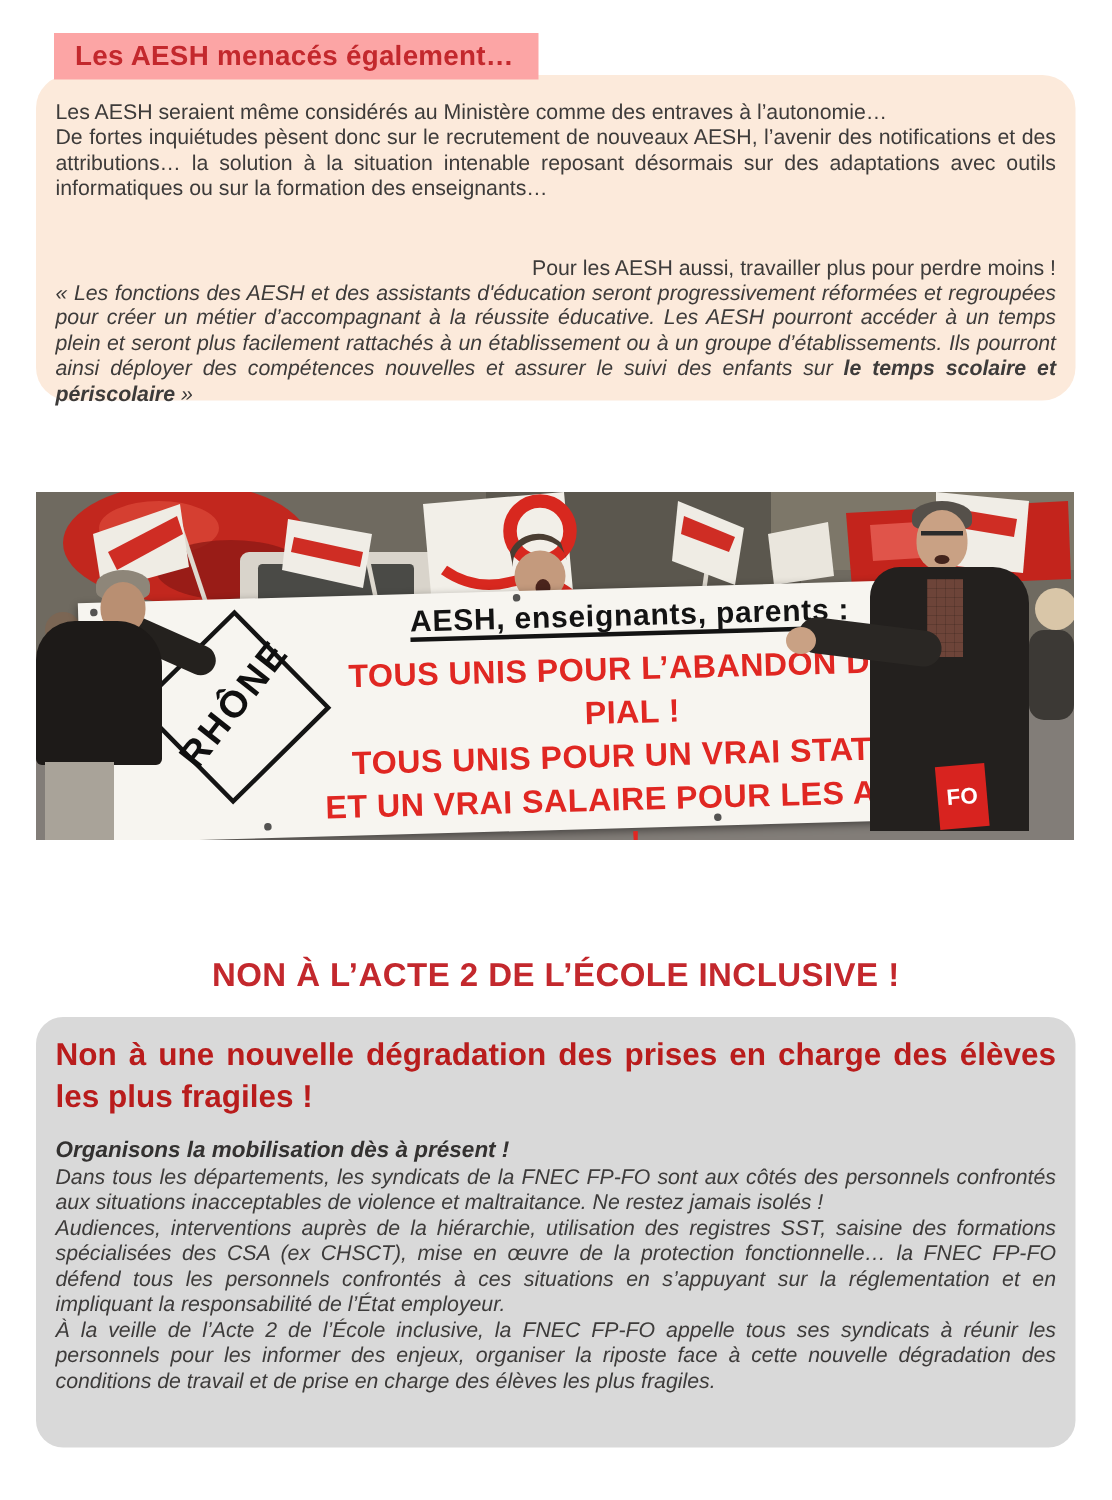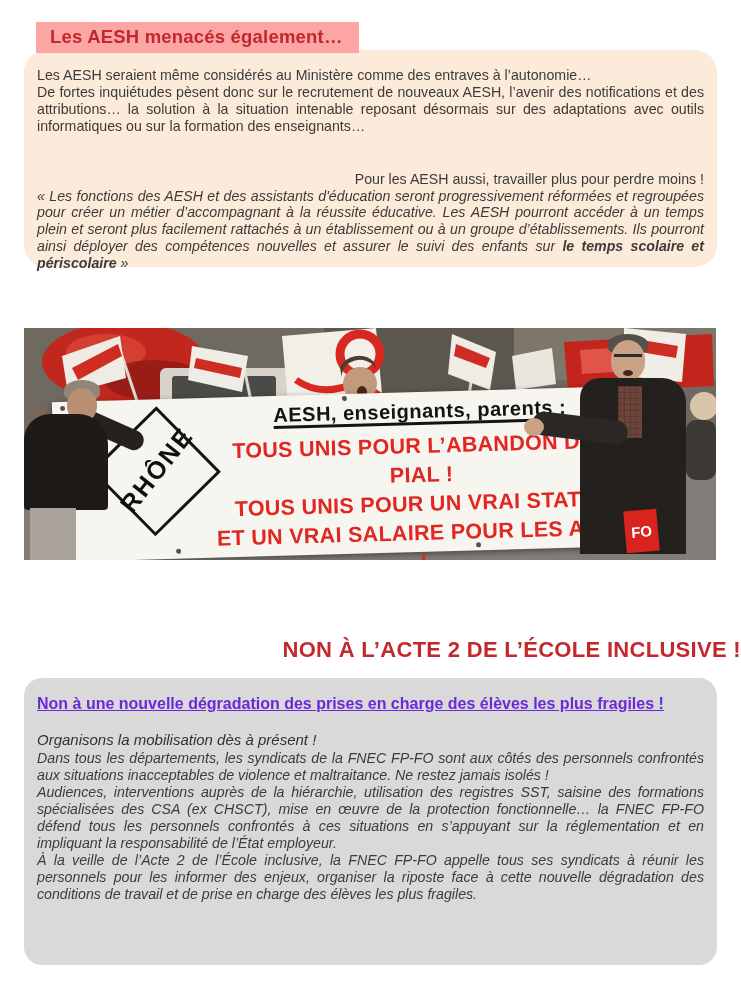--- a/index.html
+++ b/index.html
@@ -81,30 +81,30 @@
   .mr-mouth { position:absolute; left:47px; top:40px; width:10px; height:6px; border-radius:50%; background:#43241c; }
   .mr-body { position:absolute; left:4px; top:48px; width:106px; height:176px; border-radius:20px 24px 0 0; background:#23201e; }
   .mr-shirt { position:absolute; left:42px; top:56px; width:24px; height:52px; background:#6d4439;
               background-image:linear-gradient(#00000022 1px, transparent 1px), linear-gradient(90deg,#00000022 1px, transparent 1px);
               background-size:6px 6px; }
   .mr-arm { position:absolute; left:-44px; top:86px; width:96px; height:24px; border-radius:12px; background:#2a2724; transform:rotate(7deg); }
   .mr-hand { position:absolute; left:-52px; top:88px; width:20px; height:18px; border-radius:50%; background:#c9a184; }
 
   
   .section-title {
-    position:absolute; left:0; top:637px; width:741px; text-align:right; z-index:1;
+    position:absolute; left:0; top:637px; width:741px; text-align:center; z-index:1;
     color:#c3282d; font-weight:bold; font-size:22px; letter-spacing:0.3px;
   }
   .gray-box {
     position:absolute; left:24px; top:678px; width:693px; height:287px;
     background:#d9d9d9; border-radius:18px; z-index:1;
     padding:12px 13px 0 13px; color:#3a3836;
   }
-  .gray-box .headline { font-weight:bold; font-size:16px; line-height:27.5px; text-align:justify; color:#6d28d9;text-decoration:underline; }
-  .gray-box .subtitle { margin-top:13px; font-weight:normal; font-style:italic; font-size:15px; color:#333130; }
+  .gray-box .headline { font-weight:bold; font-size:21px; line-height:27.5px; text-align:justify; color:#b91c1c; }
+  .gray-box .subtitle { margin-top:13px; font-weight:bold; font-style:italic; font-size:15px; color:#333130; }
   .gray-box .body { margin-top:2px; font-size:14.2px; line-height:17px; text-align:justify; color:#3d3b3a;font-style:italic; }
   .gray-box .body p { margin:0; }
 </style>
 </head>
 <body>
 
 <div class="page">
 
   <div class="title-chip">
     <span>Les AESH menacés également…</span>

